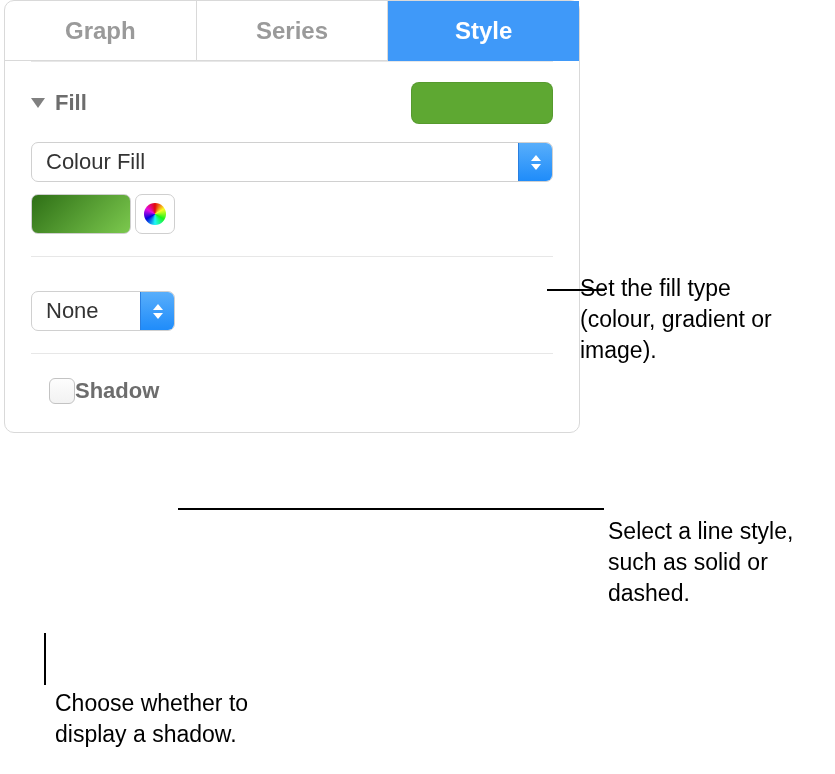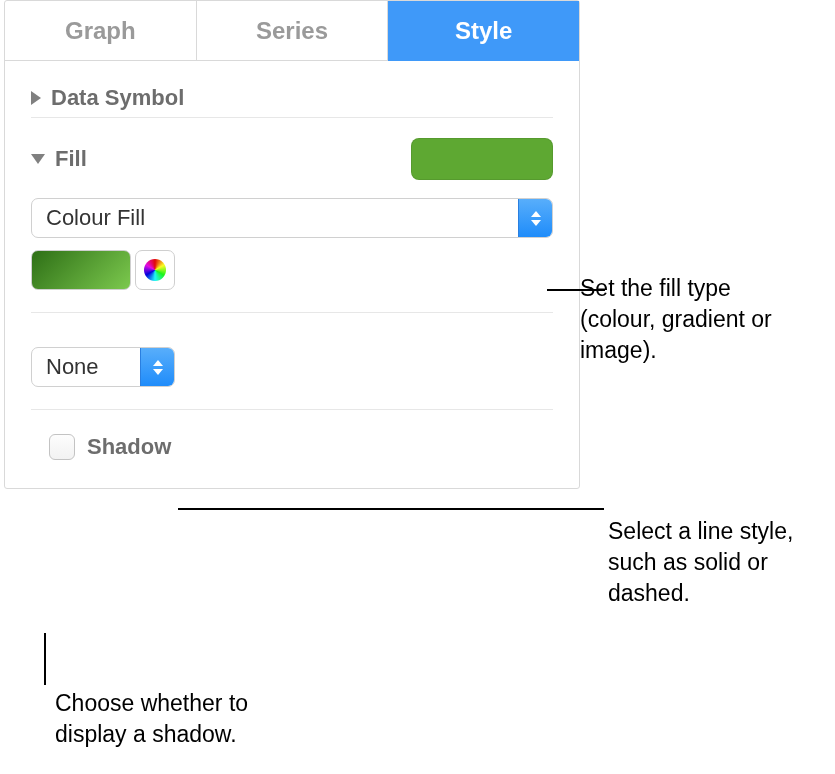--- a/index.html
+++ b/index.html
@@ -11,21 +11,21 @@
     width: 835px;
     height: 774px;
     position: relative;
   }
   .panel {
     position: absolute;
     left: 4px;
     top: 0;
     width: 576px;
     border: 1px solid #d9d9d9;
-    border-radius: 3px;
+    border-radius: 10px;
     background: #fff;
   }
   .tabs {
     display: flex;
     height: 60px;
   }
   .tab {
     flex: 1;
     display: flex;
     align-items: center;
@@ -143,21 +143,20 @@
     background: #fff;
   }
   .color-wheel {
     width: 22px; height: 22px; border-radius: 50%;
     background: conic-gradient(red, yellow, lime, cyan, blue, magenta, red);
     filter: saturate(0.85);
   }
   .shadow-row {
     display: flex;
     align-items: center;
-    gap: 12px;
     font-weight: 700;
     color: #6d6d6d;
     font-size: 22px;
     padding-left: 18px;
   }
   .checkbox {
     width: 26px; height: 26px;
     border: 1px solid #c3c3c3;
     border-radius: 6px;
     background: linear-gradient(#fdfdfd,#f2f2f2);
@@ -190,26 +189,20 @@
       </div>
     <div class="tab">
         <span>Series</span>
       </div>
     <div class="tab active">
         <span>Style</span>
       </div>
   </div>
   <div class="content">
 
-    <div class="section collapsed">
-      <div class="section-header">
-        <span class="disclosure right"></span>
-        <span>Data Symbol</span>
-      </div>
-    </div>
     <div class="divider"></div>
 
     <div class="section">
       <div class="section-header">
         <span class="disclosure down"></span>
         <span>Fill</span>
         <span class="spacer"></span>
         <div class="color-well"></div>
       </div>
       <div class="popup fill-popup">

